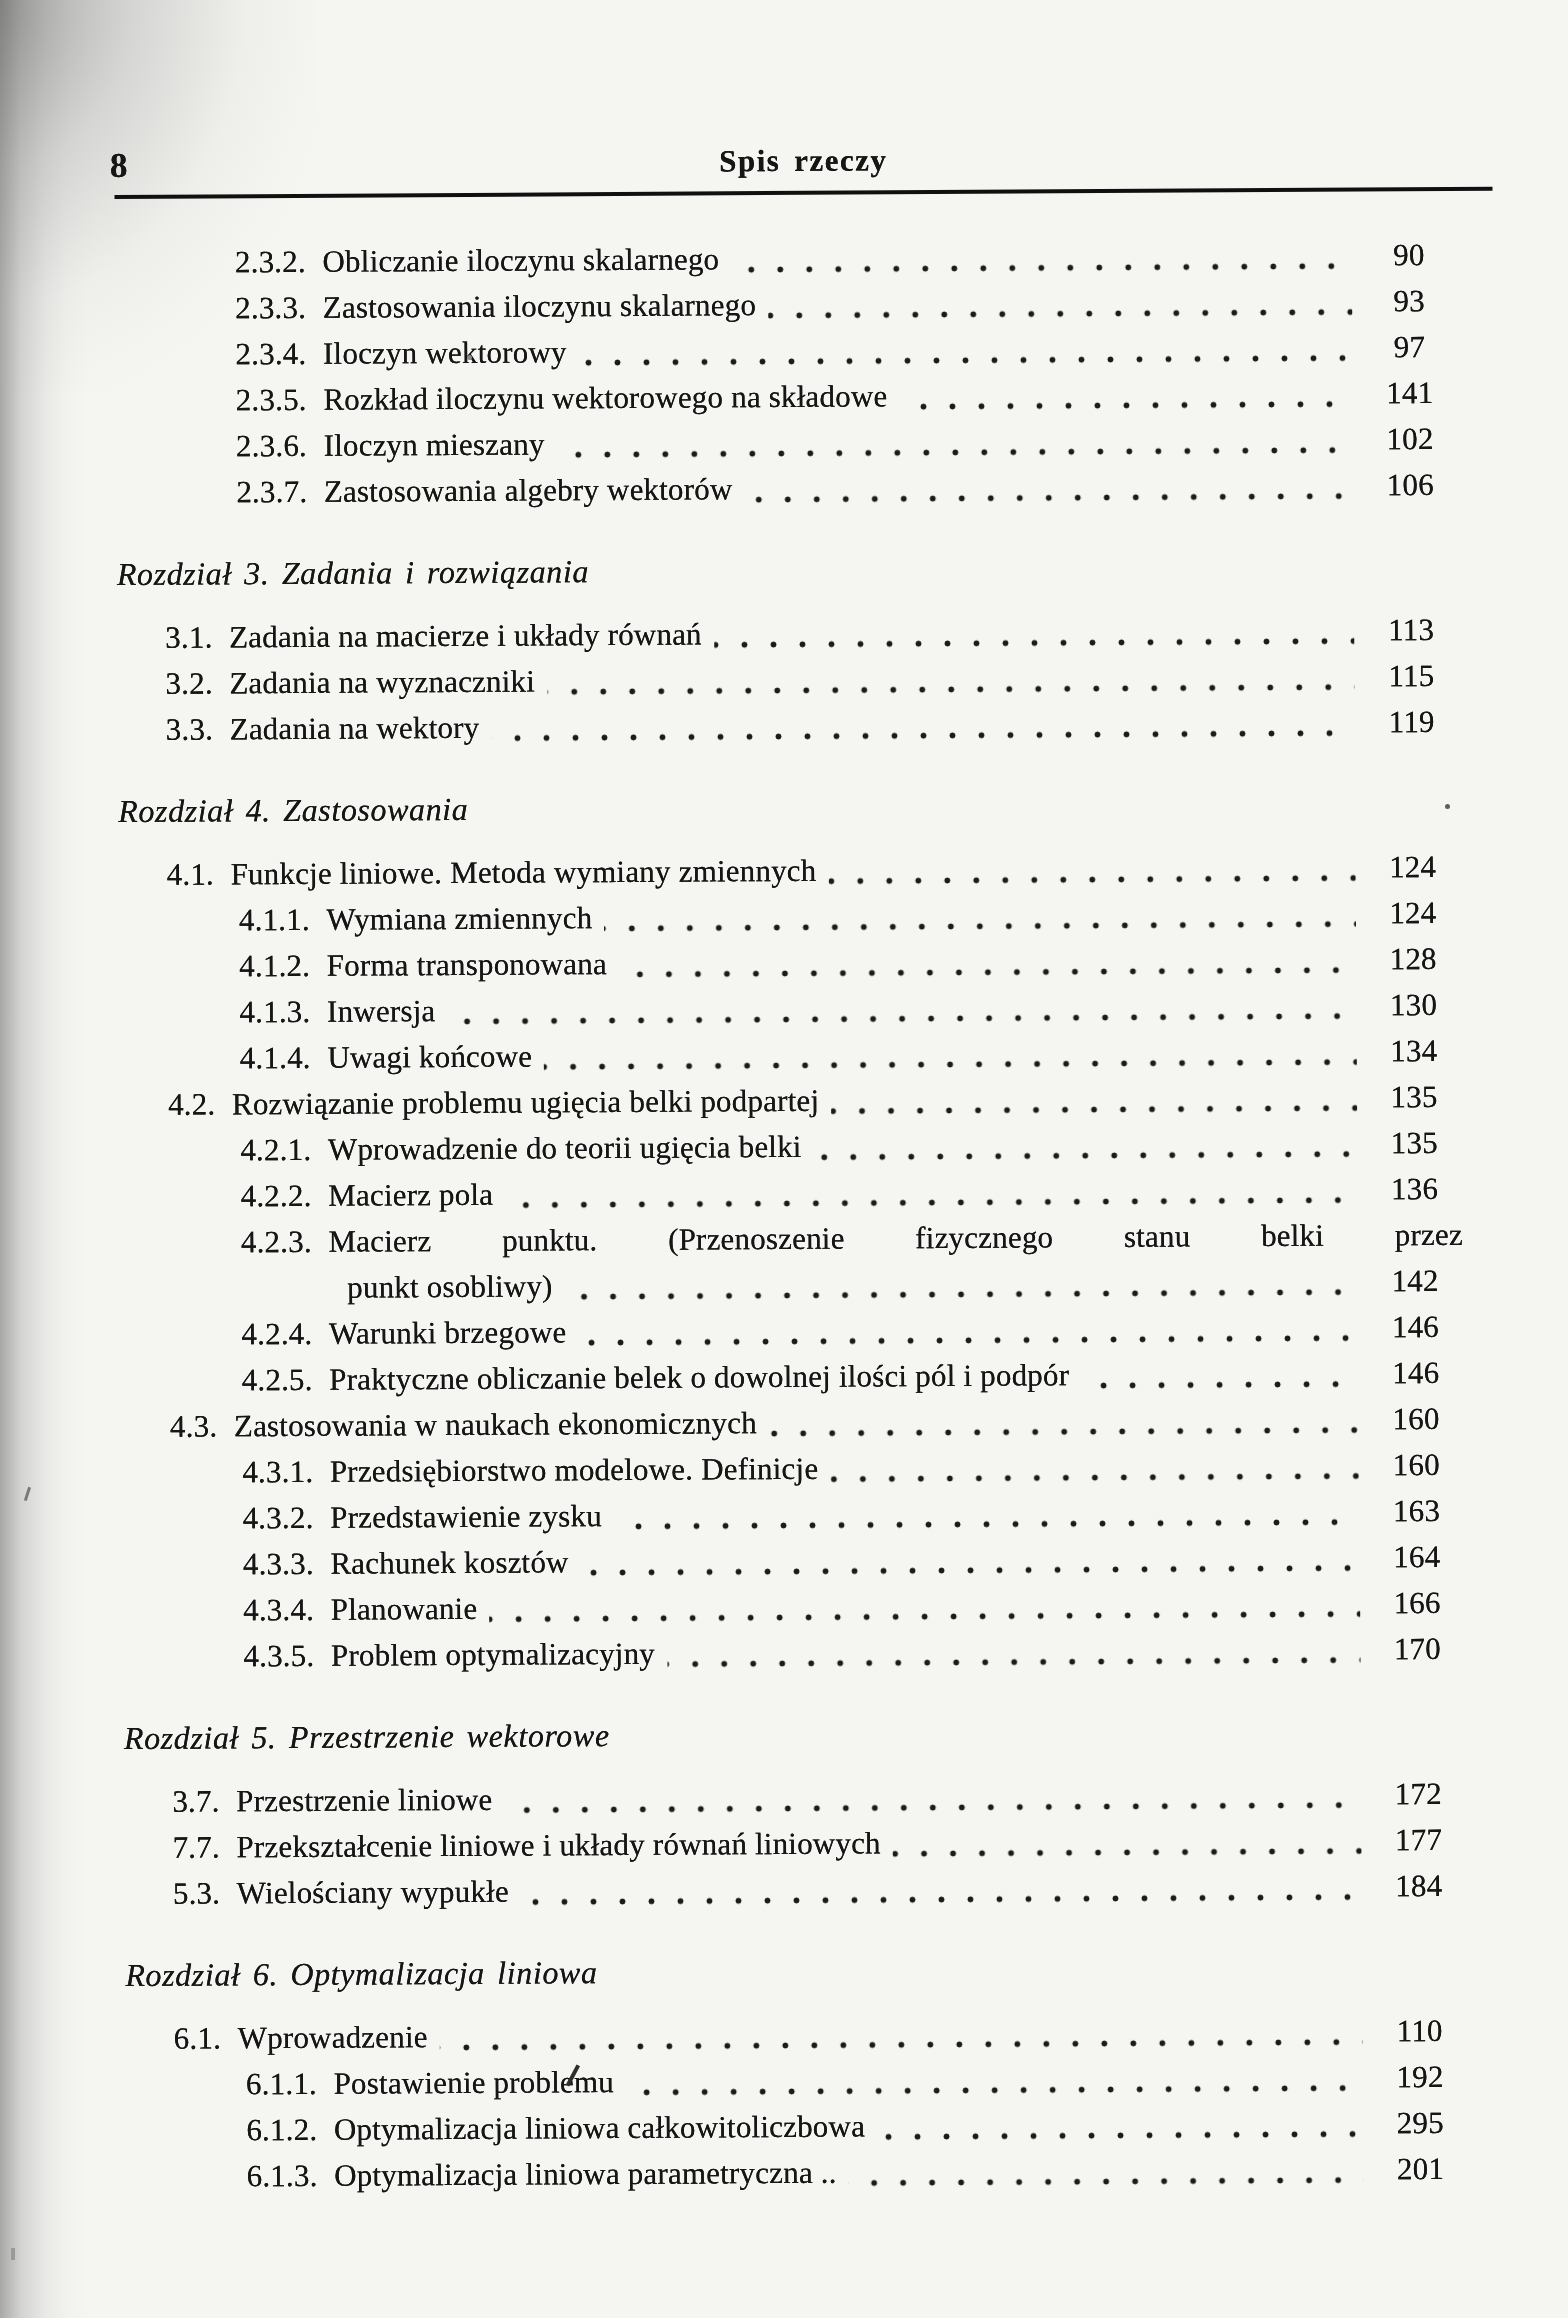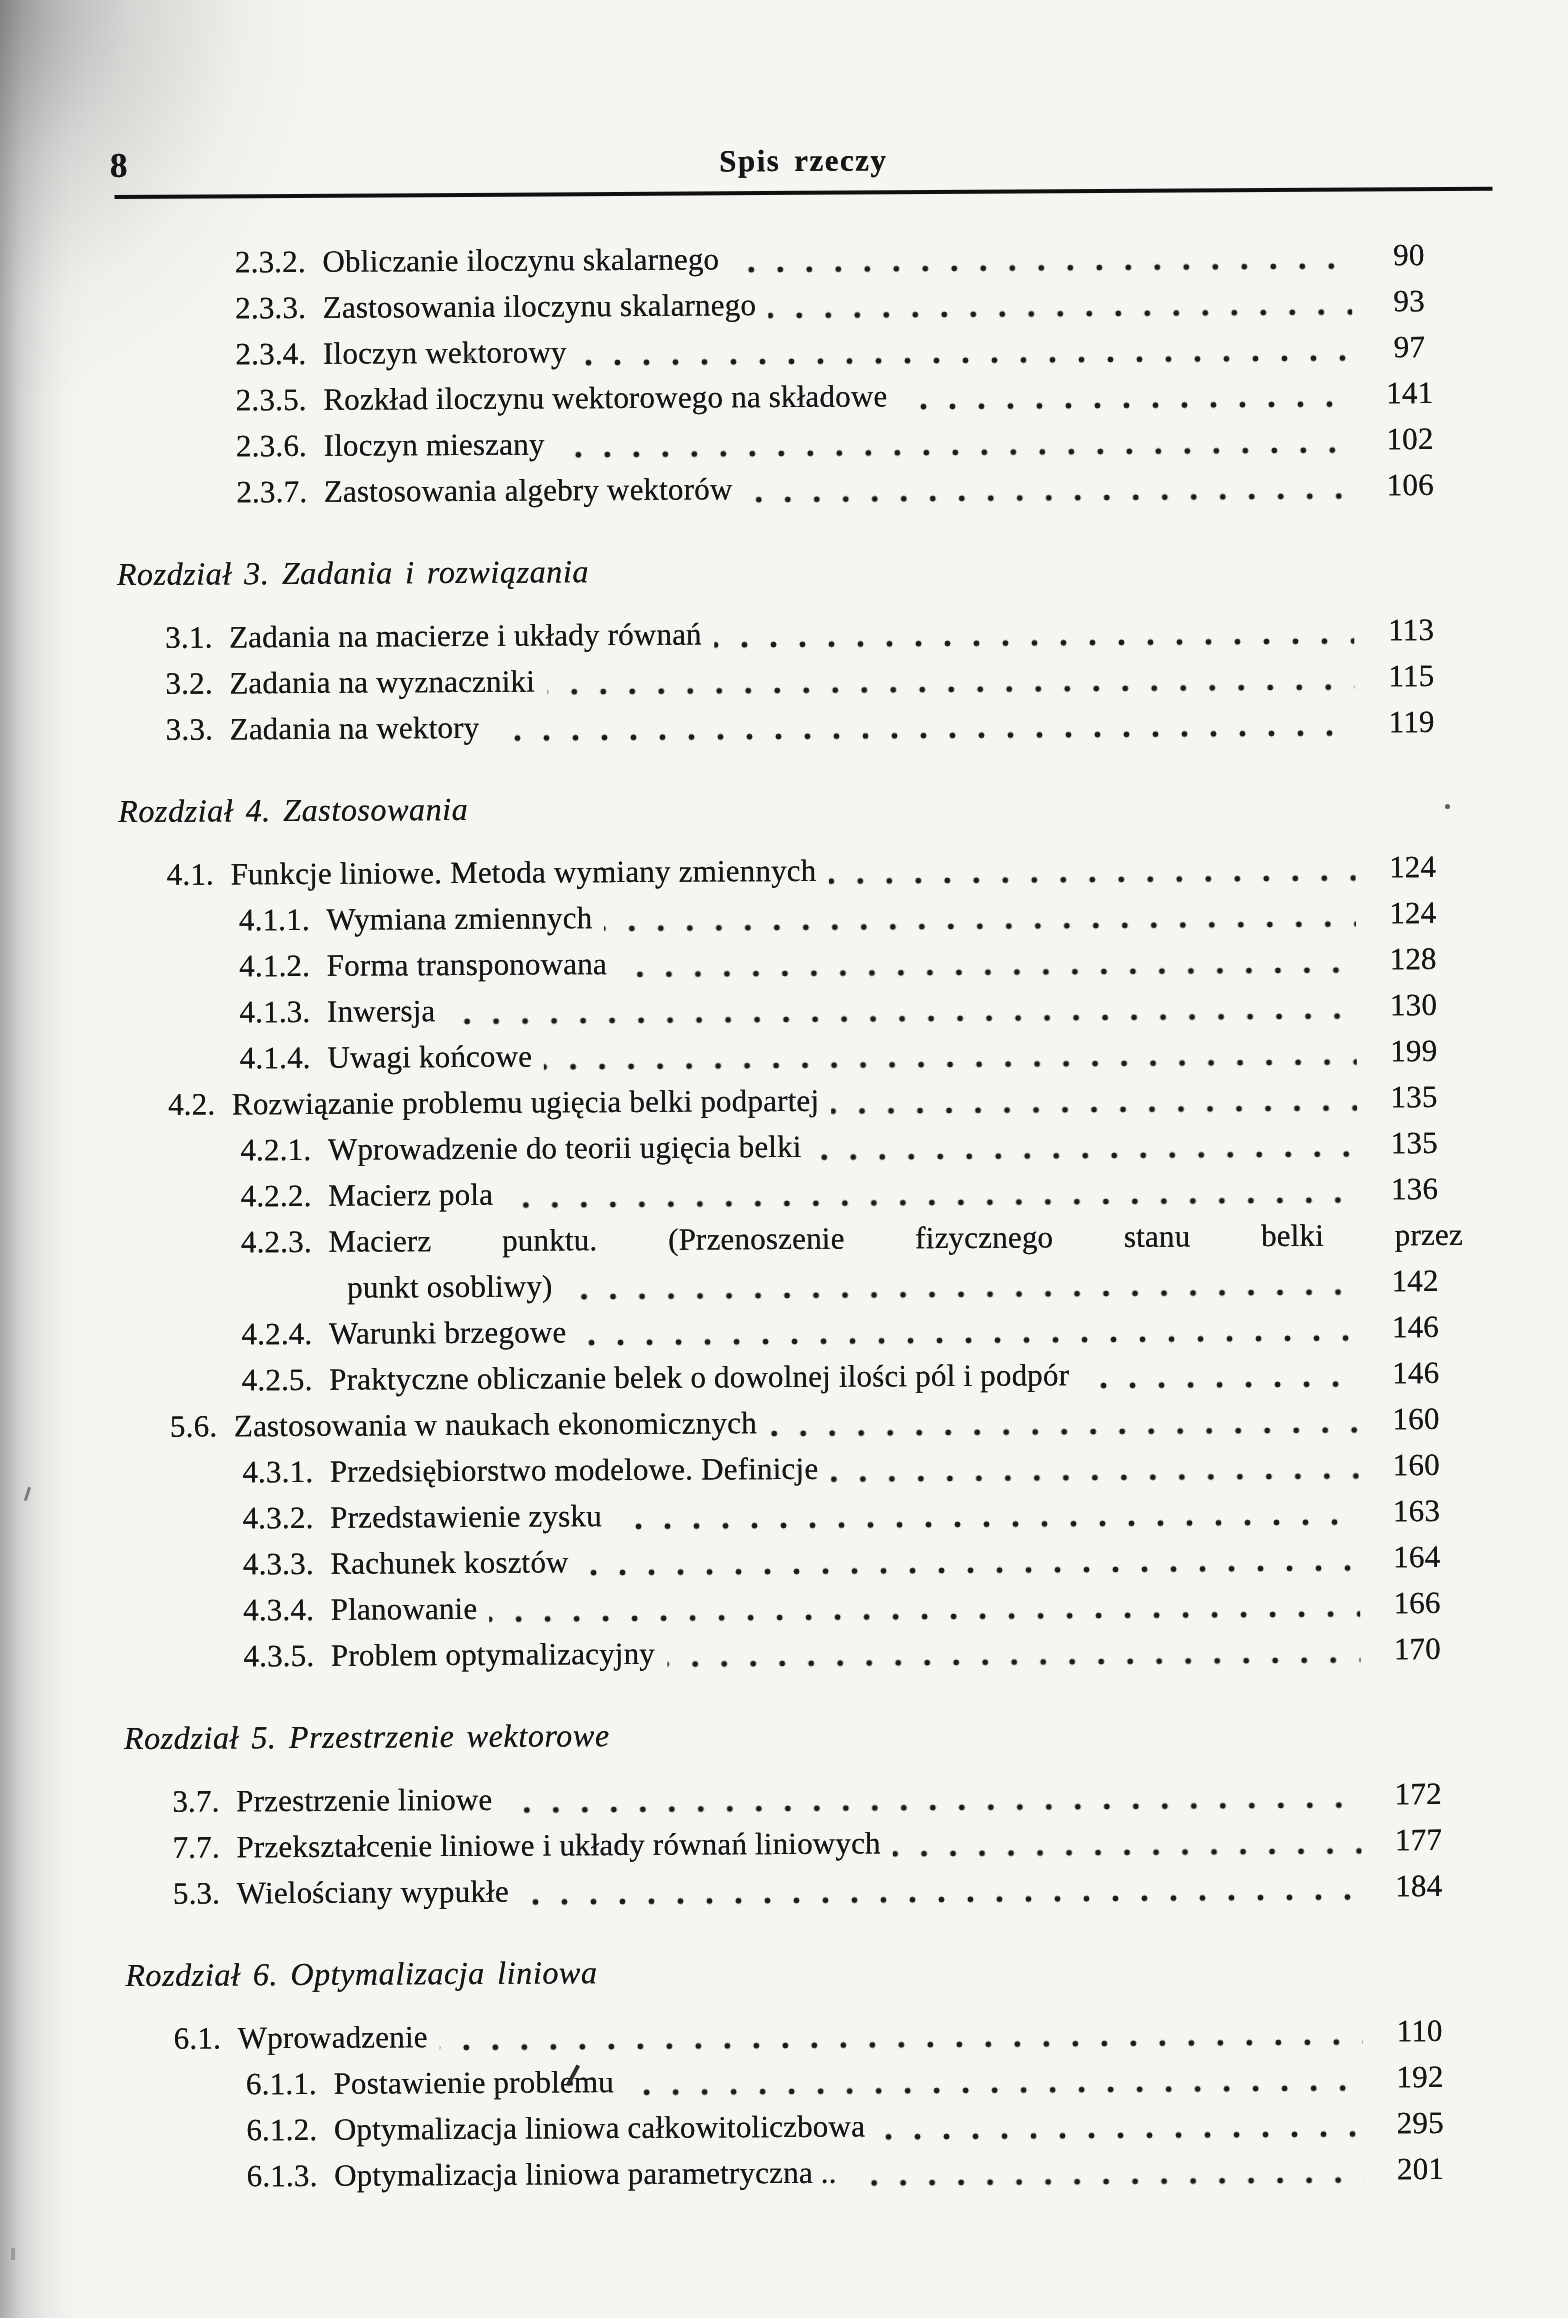--- a/index.html
+++ b/index.html
@@ -172,21 +172,21 @@
       <div class="row lvl3">
         <span class="num">4.1.3.</span>
         <span class="title">Inwersja</span>
         <span class="dots"></span>
         <span class="page-col">130</span>
       </div>
       <div class="row lvl3">
         <span class="num">4.1.4.</span>
         <span class="title">Uwagi końcowe</span>
         <span class="dots"></span>
-        <span class="page-col">199</span>
+        <span class="page-col">134</span>
       </div>
       <div class="row lvl2">
         <span class="num">4.2.</span>
         <span class="title">Rozwiązanie problemu ugięcia belki podpartej</span>
         <span class="dots"></span>
         <span class="page-col">135</span>
       </div>
       <div class="row lvl3">
         <span class="num">4.2.1.</span>
         <span class="title">Wprowadzenie do teorii ugięcia belki</span>
@@ -214,21 +214,21 @@
         <span class="dots"></span>
         <span class="page-col">146</span>
       </div>
       <div class="row lvl3">
         <span class="num">4.2.5.</span>
         <span class="title">Praktyczne obliczanie belek o dowolnej ilości pól i podpór</span>
         <span class="dots"></span>
         <span class="page-col">146</span>
       </div>
       <div class="row lvl2">
-        <span class="num">5.6.</span>
+        <span class="num">4.3.</span>
         <span class="title">Zastosowania w naukach ekonomicznych</span>
         <span class="dots"></span>
         <span class="page-col">160</span>
       </div>
       <div class="row lvl3">
         <span class="num">4.3.1.</span>
         <span class="title">Przedsiębiorstwo modelowe. Definicje</span>
         <span class="dots"></span>
         <span class="page-col">160</span>
       </div>

